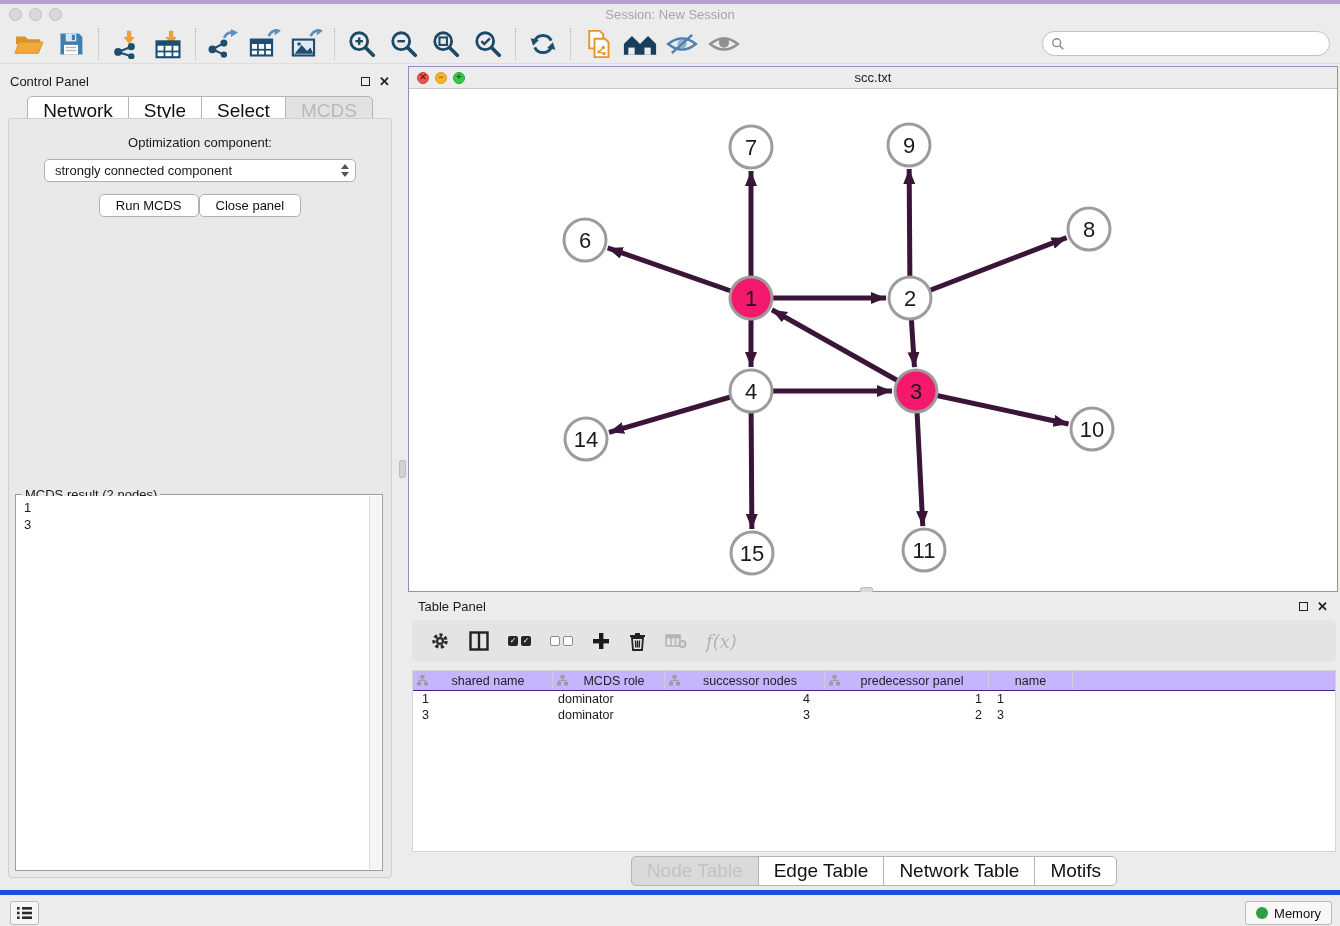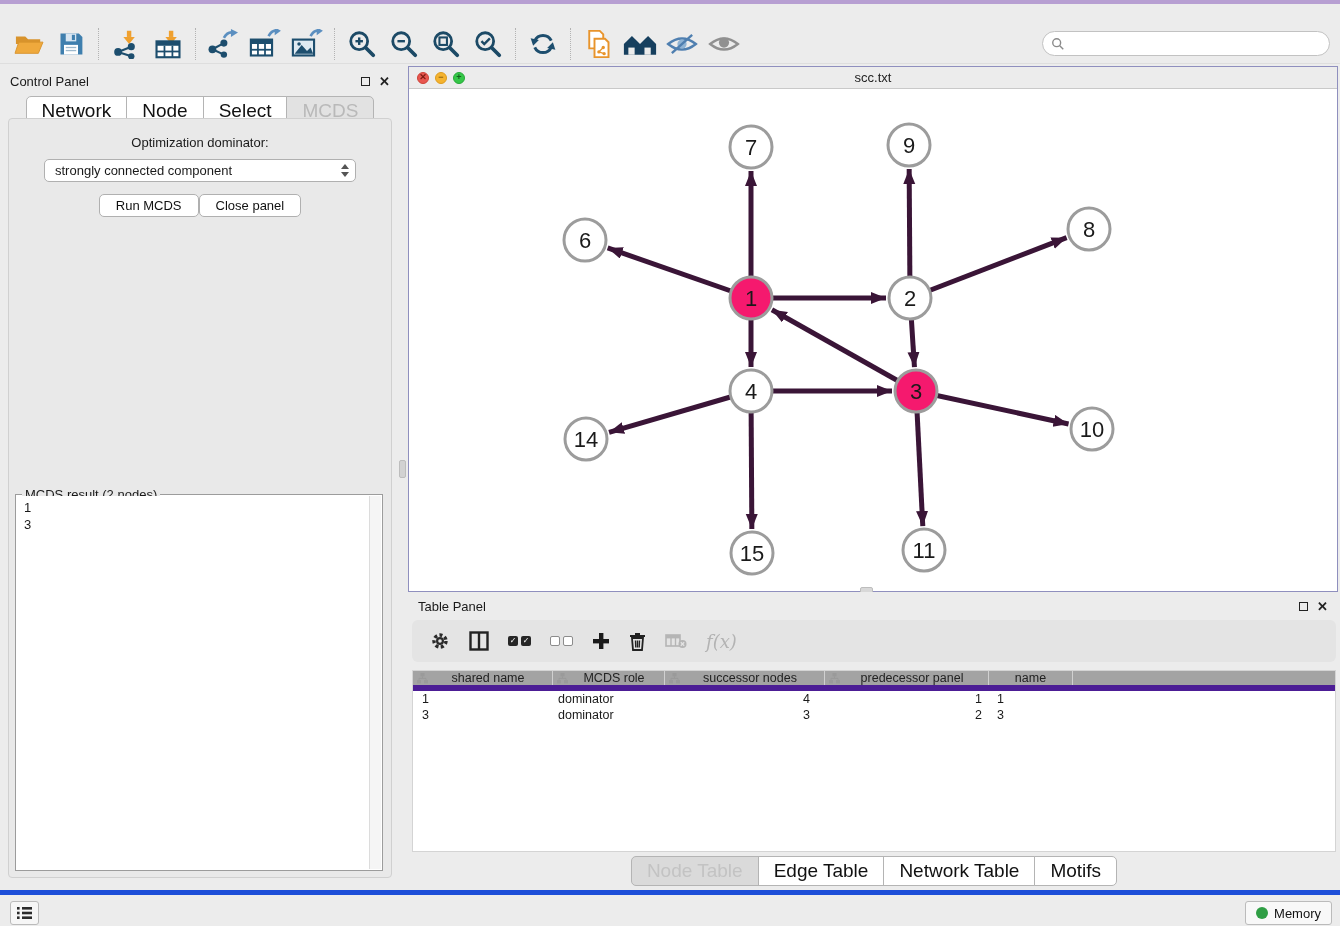--- a/index.html
+++ b/index.html
@@ -71,21 +71,21 @@
   .tp-toolbar{position:absolute;top:28px;left:4px;right:4px;height:42px;background:#e4e4e4;
     border-radius:6px;display:flex;align-items:center;gap:19px;padding-left:18px;}
   .tp-ticon{display:flex;align-items:center;justify-content:center;}
   .cbx-pair{display:flex;gap:3px;}
   .cbx-on{width:10px;height:10px;background:#262626;border-radius:2px;color:#fff;font-size:8px;
     display:flex;align-items:center;justify-content:center;line-height:1;}
   .cbx-off{width:10px;height:10px;background:#fff;border:1.5px solid #8c8c8c;border-radius:2px;}
   .fx{font-family:"DejaVu Serif",serif;font-style:italic;font-size:18px;color:#b3b3b3;}
   .tp-table{position:absolute;top:78px;left:4px;right:4px;height:182px;background:#fff;
     border:1px solid #d4d4d4;overflow:hidden;}
-  .thead{display:flex;height:20px;background:#a3a3a3;border-bottom:6px solid #4c1d95;}
+  .thead{display:flex;height:20px;background:#c4b5fd;border-bottom:1px solid #4c1d95;}
   .th{display:flex;align-items:center;border-right:1px solid #d0d0d0;font-size:12.5px;color:#222;padding:0 4px;}
   .th .th-label{flex:1;text-align:center;}
   .trow{display:flex;height:16px;font-size:12.5px;align-items:center;}
   .td{overflow:hidden;white-space:nowrap;}
   .tp-tabs{position:absolute;bottom:4px;left:0;right:0;}
   .seg .tabbtn.selected-gray{background:#dadada;color:#c3c3c3;}
   
   .statusbar{position:absolute;bottom:0;left:0;right:0;height:36px;border-top:5px solid #1d4ed8;
     background:#ececec;}
   .sb-left-btn{position:absolute;left:10px;top:6px;width:29px;height:24px;background:#f6f6f6;
@@ -94,20 +94,28 @@
     border-radius:3px;display:flex;align-items:center;gap:6px;padding:0 10px;font-size:13px;color:#111;}
   .mem-dot{width:12px;height:12px;border-radius:50%;background:#2f9e44;}
 </style>
 </head>
 <body>
 
 <div class="screen">
 
   <div class="top-strip"></div>
 
+  <div class="titlebar">
+    <span class="win-title">Session: New Session</span>
+    <div class="tl-group">
+      <span class="tl"></span>
+      <span class="tl"></span>
+      <span class="tl"></span>
+    </div>
+  </div>
 
   <div class="toolbar">
     <span class="tb-icon">
       <svg width="32" height="28" viewBox="0 0 34 30">
         <path d="M3 7 h10 l3 3 h13 v5 H3 z" fill="#d8932c"></path>
         <path d="M6 13 h26 l-5 12 H2 z" fill="#efa93c" stroke="#d8932c" stroke-width="1"></path>
       </svg>
     </span>
     <span class="tb-icon">
       <svg width="28" height="28" viewBox="0 0 32 32">
@@ -258,26 +266,26 @@
   <div class="control-panel">
     <div class="cp-header">
       <span class="panel-title">Control Panel</span>
       <span class="panel-btns">
         <span class="float-btn"></span>
         <span class="close-btn">✕</span>
       </span>
     </div>
     <div class="cp-tabs seg">
       <button class="tabbtn">Network</button>
-      <button class="tabbtn">Node</button>
+      <button class="tabbtn">Style</button>
       <button class="tabbtn">Select</button>
       <button class="tabbtn disabled">MCDS</button>
     </div>
     <div class="cp-body">
-      <div class="opt-label">Optimization dominator:</div>
+      <div class="opt-label">Optimization component:</div>
       <div class="dropdown">
         <span>strongly connected component</span>
         <span class="dd-stepper">
           <span class="tri-up"></span>
             <span class="tri-dn"></span>
         </span>
       </div>
       <div class="cp-buttons">
         <button class="mac-btn">Run MCDS</button>
         <button class="mac-btn">Close panel</button>

